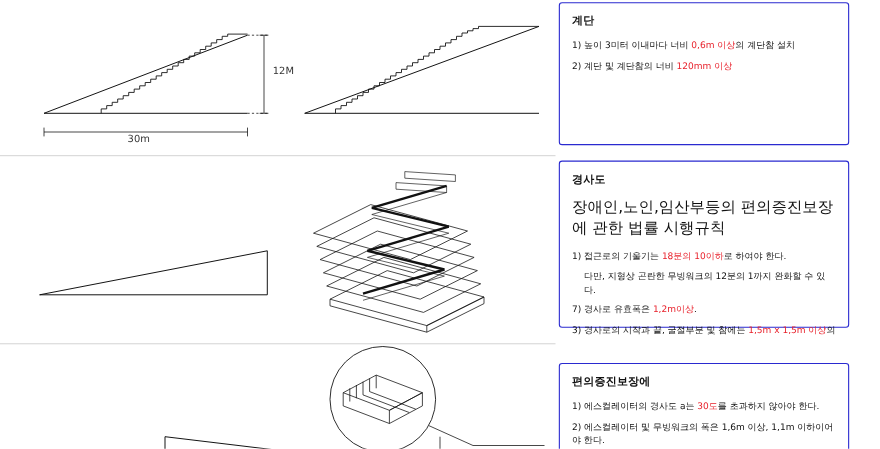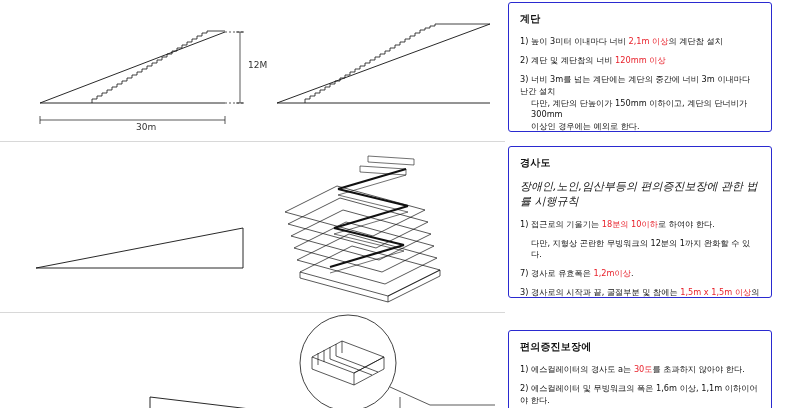--- a/index.html
+++ b/index.html
@@ -57,25 +57,24 @@
     padding: 9px 11px 10px 11px;
   }
   .panel-title {
     font-size: 10px;
     font-weight: bold;
     color: #111;
     margin-bottom: 10px;
     letter-spacing: 0.2px;
   }
   .panel-sub {
-    font-size: 11px;
+    font-size: 14px;
     color: #111;
     margin-bottom: 9px;
     line-height: 1.35;
-    font-style: italic;
   }
   .item {
     font-size: 8.2px;
     line-height: 1.45;
     color: #111;
     margin-bottom: 7px;
   }
   .item:last-child { margin-bottom: 0; }
   .hl { color: #e8212b; }
   .indent {
@@ -134,21 +133,21 @@
         <path d="M305 103 L305 99 L310 99 L310 96 L315 96 L315 93 L320 93 L320 90 L325 90
                  L325 87 L330 87 L330 84 L335 84 L335 81 L340 81 L340 78 L345 78
                  L345 75 L350 75 L350 72 L355 72 L355 69 L360 69 L360 66 L365 66
                  L365 63 L370 63 L370 60 L375 60 L375 57 L380 57 L380 54 L385 54
                  L385 51 L390 51 L390 48 L395 48 L395 45 L400 45 L400 42 L405 42
                  L405 39 L410 39 L410 36 L415 36 L415 33 L420 33 L420 30 L425 30
                  L425 28 L430 28 L430 26 L435 26 L435 24 L490 24"></path>
       </g>
     </svg>
     <div class="dim-label" style="left:248px; top:60px;">12M</div>
-    <div class="dim-label" style="left:136px; top:122px;">30m</div>
+    <div class="dim-label" style="left:116px; top:122px;">30m</div>
 
     <svg width="505" height="170" viewBox="0 0 505 170" style="position:absolute; left:0; top:142px;">
 
       <g stroke="#111" fill="none" stroke-width="0.9">
         <path d="M36 126 L243 126"></path>
         <path d="M36 126 L243 86"></path>
         <path d="M243 86 L243 126"></path>
       </g>
 
       <g stroke="#111" fill="none" stroke-width="0.7">
@@ -208,29 +207,24 @@
       <g stroke="#111" stroke-width="0.9" fill="none">
         <path d="M150 96 L150 84"></path>
         <path d="M150 84 L250 96"></path>
       </g>
     </svg>
   </div>
 
   <div class="panel" style="top:2px; height:130px;">
     <div class="panel-title">계단</div>
     <div class="item">
-      <span>1) 높이 3미터 이내마다 너비 </span><span class="hl">2,1m 이상</span><span>의 계단참 설치</span>
+      <span>1) 높이 3미터 이내마다 너비 </span><span class="hl">0,6m 이상</span><span>의 계단참 설치</span>
     </div>
     <div class="item">
       <span>2) 계단 및 계단참의 너비 </span><span class="hl">120mm 이상</span>
-    </div>
-    <div class="item">
-      <span>3) 너비 3m를 넘는 계단에는 계단의 중간에 너비 3m 이내마다 난간 설치</span>
-      <span class="indent">다만, 계단의 단높이가 150mm 이하이고, 계단의 단너비가 300mm</span>
-      <span class="indent">이상인 경우에는 예외로 한다.</span>
     </div>
   </div>
 
   <div class="panel" style="top:146px; height:152px;">
     <div class="panel-title">경사도</div>
     <div class="panel-sub">장애인,노인,임산부등의 편의증진보장에 관한 법률 시행규칙</div>
     <div class="item">
       <span>1) 접근로의 기울기는 </span><span class="hl">18분의 10이하</span><span>로 하여야 한다.</span>
     </div>
     <div class="item">

